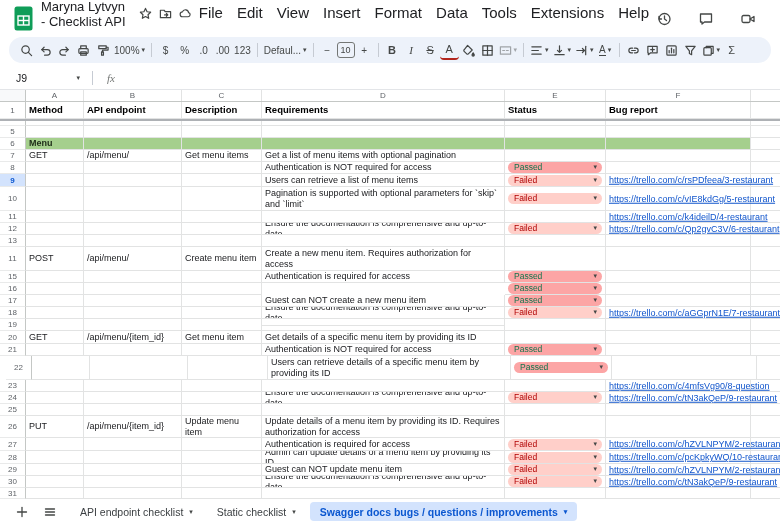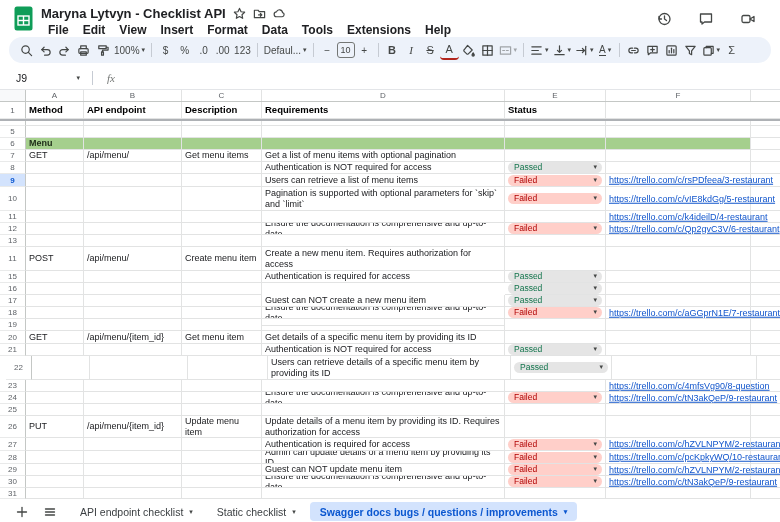--- a/index.html
+++ b/index.html
@@ -2,26 +2,26 @@
 <html><head>
 <meta charset="utf-8">
 <style>
   * { margin:0; padding:0; box-sizing:border-box; }
   html,body { width:780px; height:522px; overflow:hidden; background:#fff;
     font-family:"Liberation Sans", sans-serif; color:#202124; }
 
   
   .titlebar { height:36px; display:flex; align-items:flex-start; padding:5px 0 0 10px; }
   .logo { width:19px; height:25px; margin:1px 8px 0 4px; flex:0 0 auto; }
-  .title-block { display:flex; flex-direction:column;font-weight:bold; }
+  .title-block { display:flex; flex-direction:row; }
   .title-row { display:flex; align-items:center; gap:7px; height:17px; }
   .doc-title { font-size:13px; color:#202124; }
   .doc-icon { width:13px; height:13px; display:flex; align-items:center; color:#5f6368; }
   .menu-row { display:flex; height:15px; align-items:center; }
-  .menu-item { font-size:12px; color:#202124; padding:0 7px; border-radius:3px; cursor:default; }
+  .menu-item { font-size:15px; color:#202124; padding:0 7px; border-radius:3px; cursor:default; }
   .right-icons { margin-left:auto; display:flex; gap:26px; align-items:center; padding:6px 24px 0 0; }
   .right-icons .doc-icon { width:16px; height:16px; }
 
   
   .toolbar { height:26px; margin:1px 9px 3px 9px; background:#edf2fa; border-radius:14px;
     display:flex; align-items:center; padding:0 8px; color:#444746; font-size:10px; }
   .tb-btn { height:20px; min-width:19px; display:flex; align-items:center; justify-content:center;
     border-radius:4px; padding:0 2px; white-space:nowrap; }
   .tb-sep { width:1px; height:14px; background:#c6cbd3; margin:0 4px; flex:0 0 auto; }
   .tb-caret { font-size:7px; color:#444746; margin-left:2px; }
@@ -56,21 +56,21 @@
     overflow:hidden; }
   .cell.fill { flex:1 1 auto; border-right:none; }
   .hdr .cell { font-weight:bold; font-size:9.5px; color:#000; }
   .frozen-divider { height:2px; width:780px; background:#aeb1b5; }
   .section .cell { background:#a5cf8d; }
   .section .cell.fill { background:#fff; }
   .section-label { font-weight:bold; color:#1d2b17; }
   .chip { flex:1; height:11px; border-radius:6px; display:flex; align-items:center;
     justify-content:space-between; padding:0 5px 0 6px; font-size:8.5px; }
   .chip .chip-caret { font-size:7px; color:#444746; }
-  .chip.passed { background:#e5e5e5; color:#11734b; }
+  .chip.passed { background:#fca5a5; color:#11734b; }
   .chip.failed { background:#ffcfc9; color:#b10202; }
   .linkcell { position:relative; overflow:visible; }
   .cell-link { position:absolute; left:3px; top:50%; transform:translateY(-50%);
     white-space:nowrap; font-size:9px; color:#1155cc; text-decoration:underline; z-index:3; cursor:pointer; }
 
   
   .tabbar { height:25px; display:flex; align-items:center; background:#fff; padding-left:14px; gap:6px; }
   .tabbar-icon { width:16px; height:16px; display:flex; align-items:center; justify-content:center;
     color:#444746; margin-right:6px; }
   .tab { display:flex; align-items:center; gap:6px; height:19px; padding:0 10px; border-radius:4px;
@@ -306,20 +306,21 @@
       <div class="colfill"></div>
     </div>
   <div>
       <div class="row hdr" style="height: 17px;">
         <div class="gutter">1</div>
         <div class="cell" style="width: 58px;">Method</div>
         <div class="cell" style="width: 98px;">API endpoint</div>
         <div class="cell" style="width: 80px;">Description</div>
         <div class="cell" style="width: 243px;">Requirements</div>
         <div class="cell" style="width: 101px;">Status</div>
+        <div class="cell" style="width: 145px;">Bug report</div>
         <div class="cell fill"></div>
       </div>
       <div class="frozen-divider"></div>
       <div class="row" style="height: 5px;">
         <div class="gutter"></div>
         <div class="cell" style="width: 58px;"></div>
         <div class="cell" style="width: 98px;"></div>
         <div class="cell" style="width: 80px;"></div>
         <div class="cell" style="width: 243px;"></div>
         <div class="cell" style="width: 101px;"></div>

